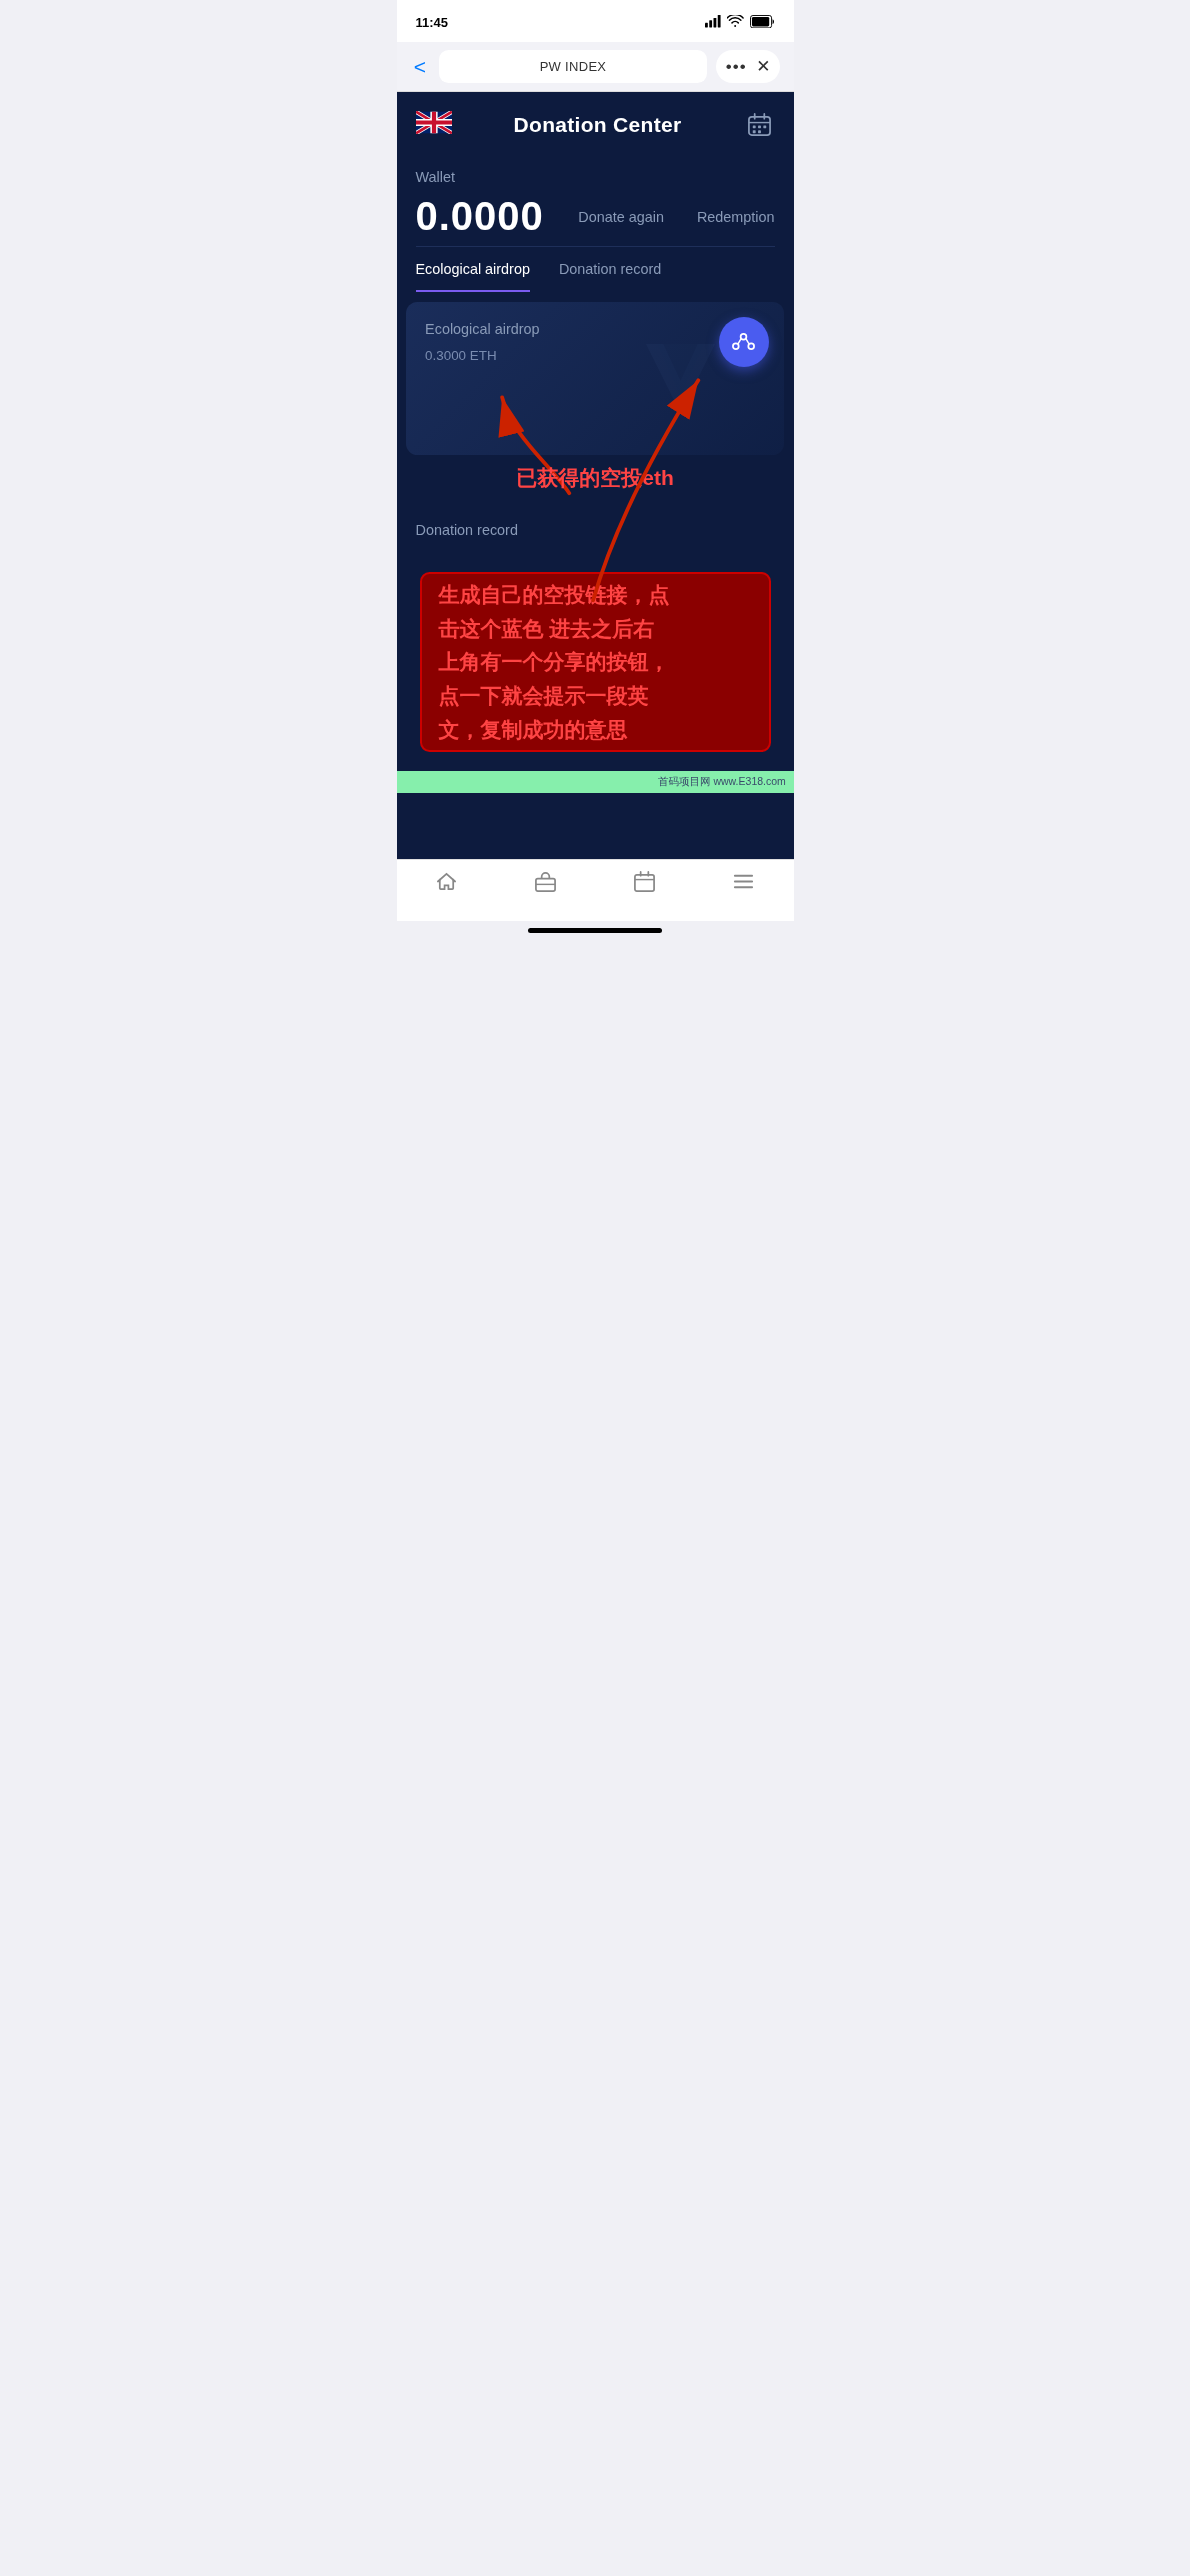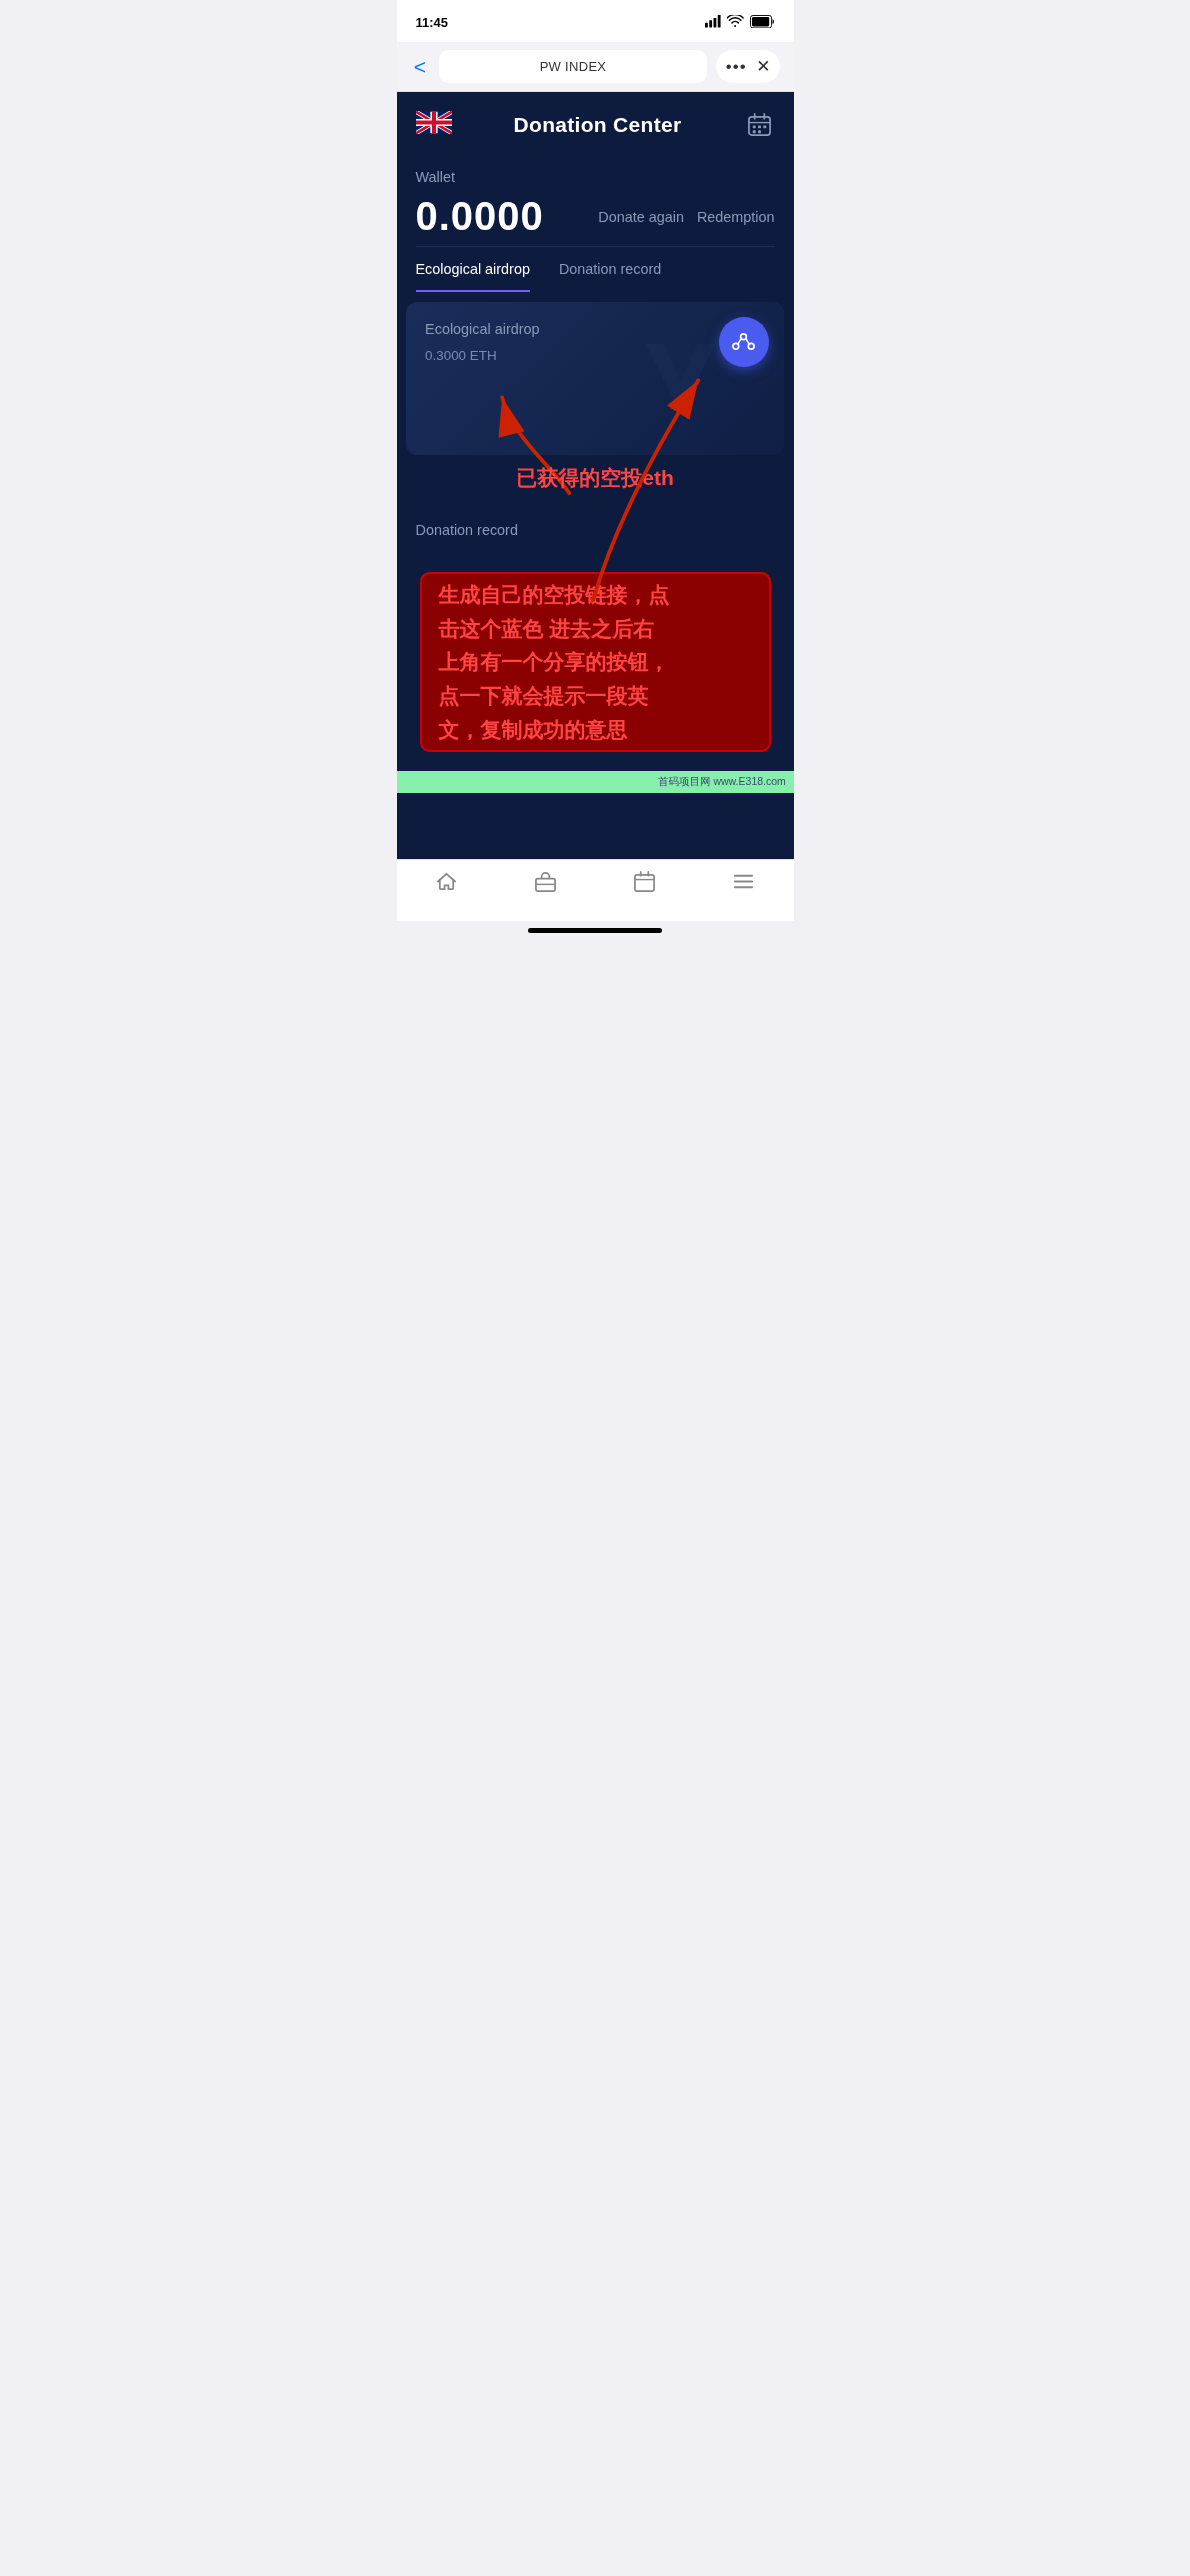--- a/index.html
+++ b/index.html
@@ -136,21 +136,21 @@
       margin-bottom: 7px;
     }
     .wallet-amount {
       font-size: 40px;
       font-weight: 700;
       color: #fff;
       letter-spacing: 1px;
     }
     .wallet-actions {
       display: flex;
-      gap: 13px;
+      gap: 33px;
     }
     .wallet-action-btn {
       font-size: 14.4px;
       color: #8a9bb8;
       cursor: pointer;
       white-space: nowrap;
     }
     .wallet-divider {
       height: 1px;
       background: #1e2f5a;

